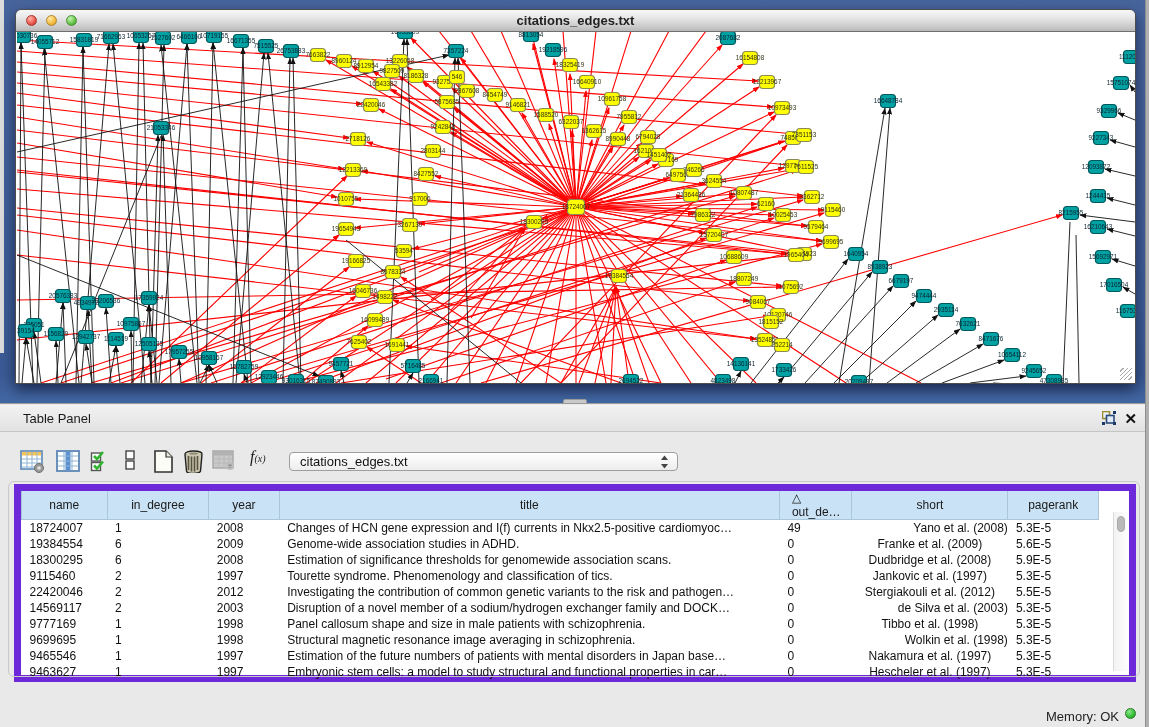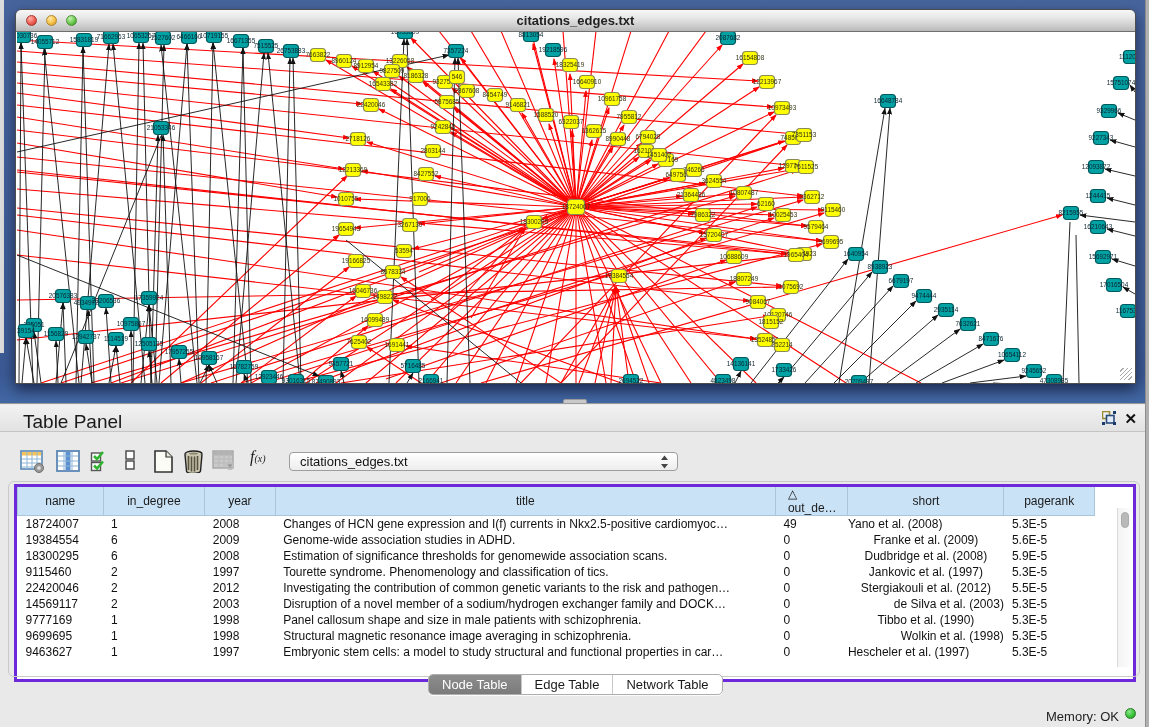--- a/index.html
+++ b/index.html
@@ -10,27 +10,27 @@
 #tbar{position:absolute;left:0;top:0;width:100%;height:22px;background:linear-gradient(#f7f7f7,#e8e8e8 35%,#cdcdcd 75%,#b9b9b9);border-bottom:1px solid #6f6f6f;border-radius:5px 5px 0 0}
 #tbar .tt{position:absolute;left:0;right:0;top:3px;text-align:center;font-size:13px;font-weight:bold;color:#222}
 .orb{position:absolute;top:5px;width:11px;height:11px;border-radius:50%}
 #ob1{left:10px;background:radial-gradient(circle at 35% 28%,#ffb3ab,#ee5f55 55%,#b5241e);border:1px solid #a73a32}
 #ob2{left:30px;background:radial-gradient(circle at 35% 28%,#ffe9a8,#f5c045 55%,#c88a1d);border:1px solid #b1882f}
 #ob3{left:50px;background:radial-gradient(circle at 35% 28%,#c4f2b4,#6cc94f 55%,#2e8f1d);border:1px solid #4f8f3a}
 #gfx{position:absolute;left:0px;top:22px;width:1119px;height:351px;background:#fff;overflow:hidden}
 #grip{position:absolute;right:3px;bottom:3px;width:12px;height:12px;background:repeating-linear-gradient(135deg,transparent,transparent 2px,#aaa 2px,#aaa 3px)}
 #panel{position:absolute;left:0;top:403px;width:1149px;height:324px;background:#e9e9e9;border-top:1px solid #9a9a9a}
 #phead{position:absolute;left:0;top:1px;width:100%;height:27px;background:linear-gradient(#f2f2f2,#e2e2e2);border-bottom:1px solid #c4c4c4}
-#phead .pt{position:absolute;left:23px;top:6px;font-size:19px;color:#1a1a1a}
+#phead .pt{position:absolute;left:23px;top:6px;font-size:13px;color:#1a1a1a}
 #pclose{position:absolute;right:12px;top:5px;font-size:15px;font-weight:bold;color:#111}
 #pfloat{position:absolute;right:33px;top:6px;width:14px;height:14px}
 #toolbar{position:absolute;left:0;top:28px;width:100%;height:50px}
 #combo{position:absolute;left:289px;top:20px;width:389px;height:19px;background:linear-gradient(#ffffff,#ededed);border:1px solid #9e9e9e;border-radius:4px;font-size:13px;color:#111;padding:1px 0 0 10px}
 #combo .stp{position:absolute;right:8px;top:2px}
-#tablebox{position:absolute;left:14px;top:80px;width:1122px;height:198px;border:3px solid #6d28d9;background:#fff}
+#tablebox{position:absolute;left:14px;top:80px;width:1122px;height:198px;border:7px solid #6d28d9;background:#fff}
 table{border-collapse:collapse;table-layout:fixed;width:1078px;font-size:12px}
 th{background:#c9e2f5;border:1px solid #a9c6da;border-top:none;font-weight:normal;font-size:12px;color:#1a1a1a;height:19px;padding:0}
 td{height:16px;padding:0 0 0 8px;color:#111;white-space:nowrap;overflow:hidden}
 #sbar{position:absolute;right:1px;top:21px;width:15px;height:159px;background:linear-gradient(90deg,#f3f3f3,#fdfdfd);border-left:1px solid #dadada}
 #sthumb{position:absolute;left:3px;top:4px;width:8px;height:16px;border-radius:4px;background:#b9b9b9;border:1px solid #ababab}
 #recess{position:absolute;left:8px;top:77px;width:1132px;height:196px;border:1px solid #c9c9c9;border-radius:6px;background:transparent}
 #tabs{position:absolute;left:428px;top:270px;height:21px;display:flex;border:1px solid #aeaeae;border-radius:5px;overflow:hidden;background:#fff;box-shadow:0 1px 0 rgba(255,255,255,.8)}
 #tabs div{font-size:13px;padding:2px 13px 0 13px;color:#1a1a1a}
 #tabs .sel{background:linear-gradient(#8d8d8d,#7b7b7b);color:#fff}
 #tabs .sep{border-left:1px solid #c8c8c8}
@@ -653,21 +653,21 @@
             <th style="text-align:left;padding-left:12px">△ out_de…</th>
             <th>short</th>
             <th>pagerank</th>
           </tr>
     <tr>
             <td>18724007</td>
             <td>1</td>
             <td>2008</td>
             <td>Changes of HCN gene expression and I(f) currents in Nkx2.5-positive cardiomyoc…</td>
             <td>49</td>
-            <td style="text-align:left;padding:0">Yano et al. (2008)</td>
+            <td style="text-align:right;padding:0">Yano et al. (2008)</td>
             <td>5.3E-5</td>
           </tr>
     <tr>
             <td>19384554</td>
             <td>6</td>
             <td>2009</td>
             <td>Genome-wide association studies in ADHD.</td>
             <td>0</td>
             <td style="text-align:center;padding:0">Franke et al. (2009)</td>
             <td>5.6E-5</td>
@@ -707,48 +707,52 @@
             <td>0</td>
             <td style="text-align:right;padding:0">de Silva et al. (2003)</td>
             <td>5.3E-5</td>
           </tr>
     <tr>
             <td>9777169</td>
             <td>1</td>
             <td>1998</td>
             <td>Panel callosum shape and size in male patients with schizophrenia.</td>
             <td>0</td>
-            <td style="text-align:center;padding:0">Tibbo et al. (1990)</td>
+            <td style="text-align:center;padding:0">Tibbo et al. (1998)</td>
             <td>5.3E-5</td>
           </tr>
     <tr>
             <td>9699695</td>
             <td>1</td>
             <td>1998</td>
             <td>Structural magnetic resonance image averaging in schizophrenia.</td>
             <td>0</td>
             <td style="text-align:right;padding:0">Wolkin et al. (1998)</td>
             <td>5.3E-5</td>
           </tr>
     <tr>
+            <td>9465546</td>
+            <td>1</td>
+            <td>1997</td>
+            <td>Estimation of the future numbers of patients with mental disorders in Japan base…</td>
+            <td>0</td>
+            <td style="text-align:center;padding:0">Nakamura et al. (1997)</td>
+            <td>5.3E-5</td>
+          </tr>
+    <tr>
             <td>9463627</td>
             <td>1</td>
             <td>1997</td>
             <td>Embryonic stem cells: a model to study structural and functional properties in car…</td>
             <td>0</td>
-            <td style="padding:0">Hescheler et al. (1997)</td>
+            <td style="text-align:center;padding:0">Hescheler et al. (1997)</td>
             <td>5.3E-5</td>
           </tr>
     </tbody>
       </table>
     <div id="sbar">
         <div id="sthumb"></div>
       </div>
   </div>
   <div id="recess"></div>
-    <div id="tabs">
-      <div class="sel">Node Table</div>
-      <div class="sep">Edge Table</div>
-      <div class="sep">Network Table</div>
-    </div>
   <div id="status">Memory: OK</div>
   <div id="mdot"></div>
 </div>
 
 </body></html>

